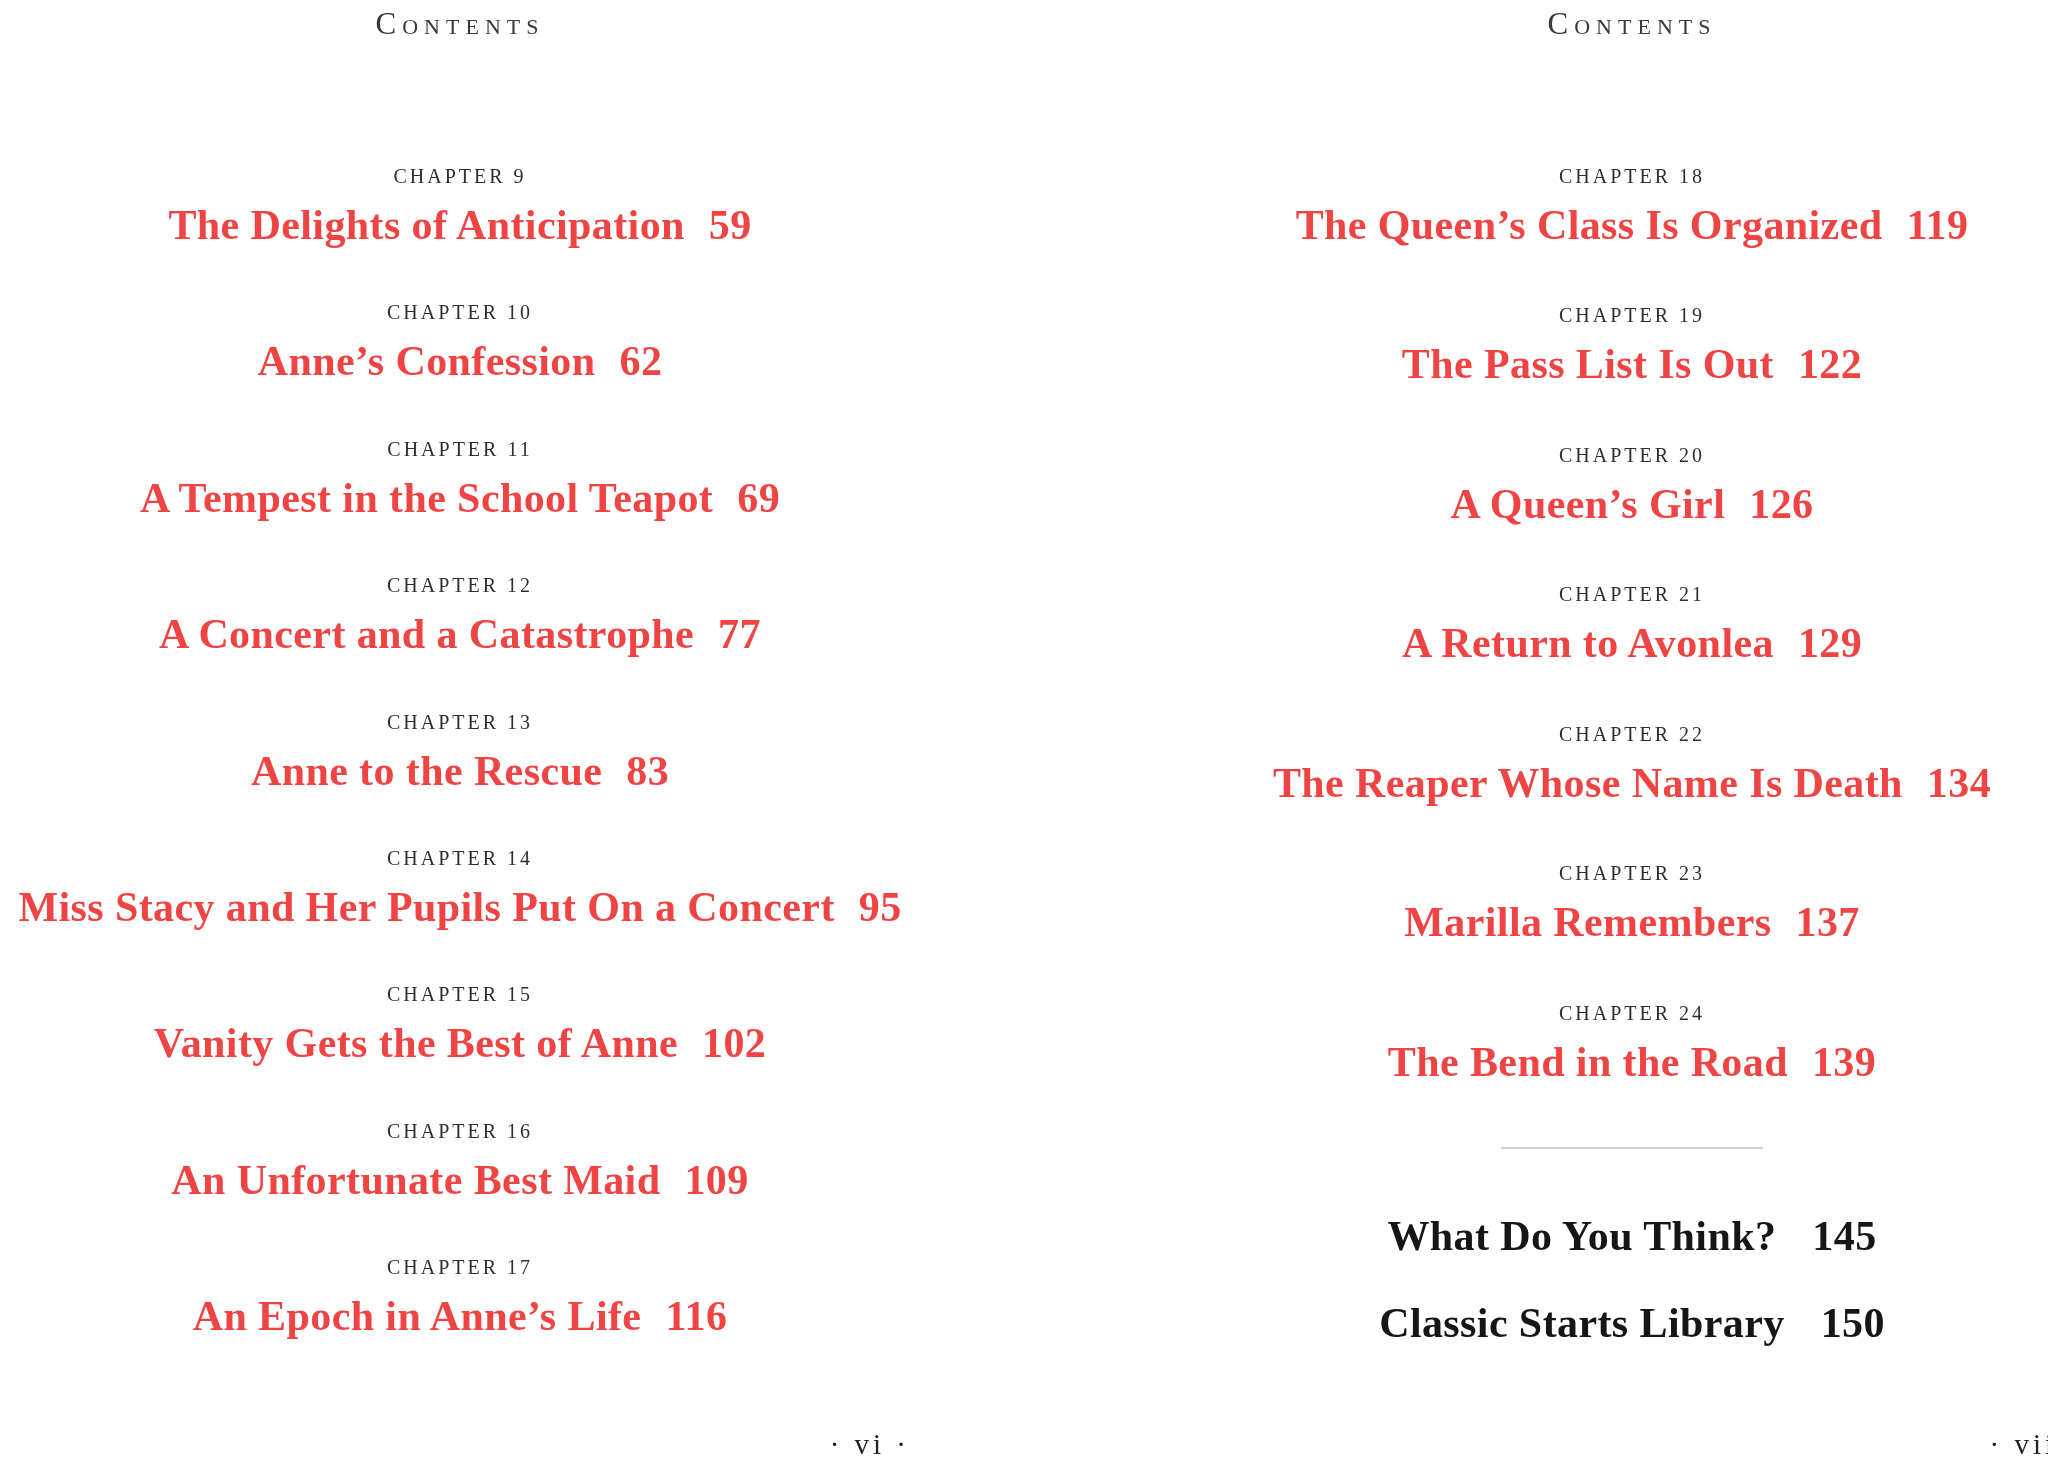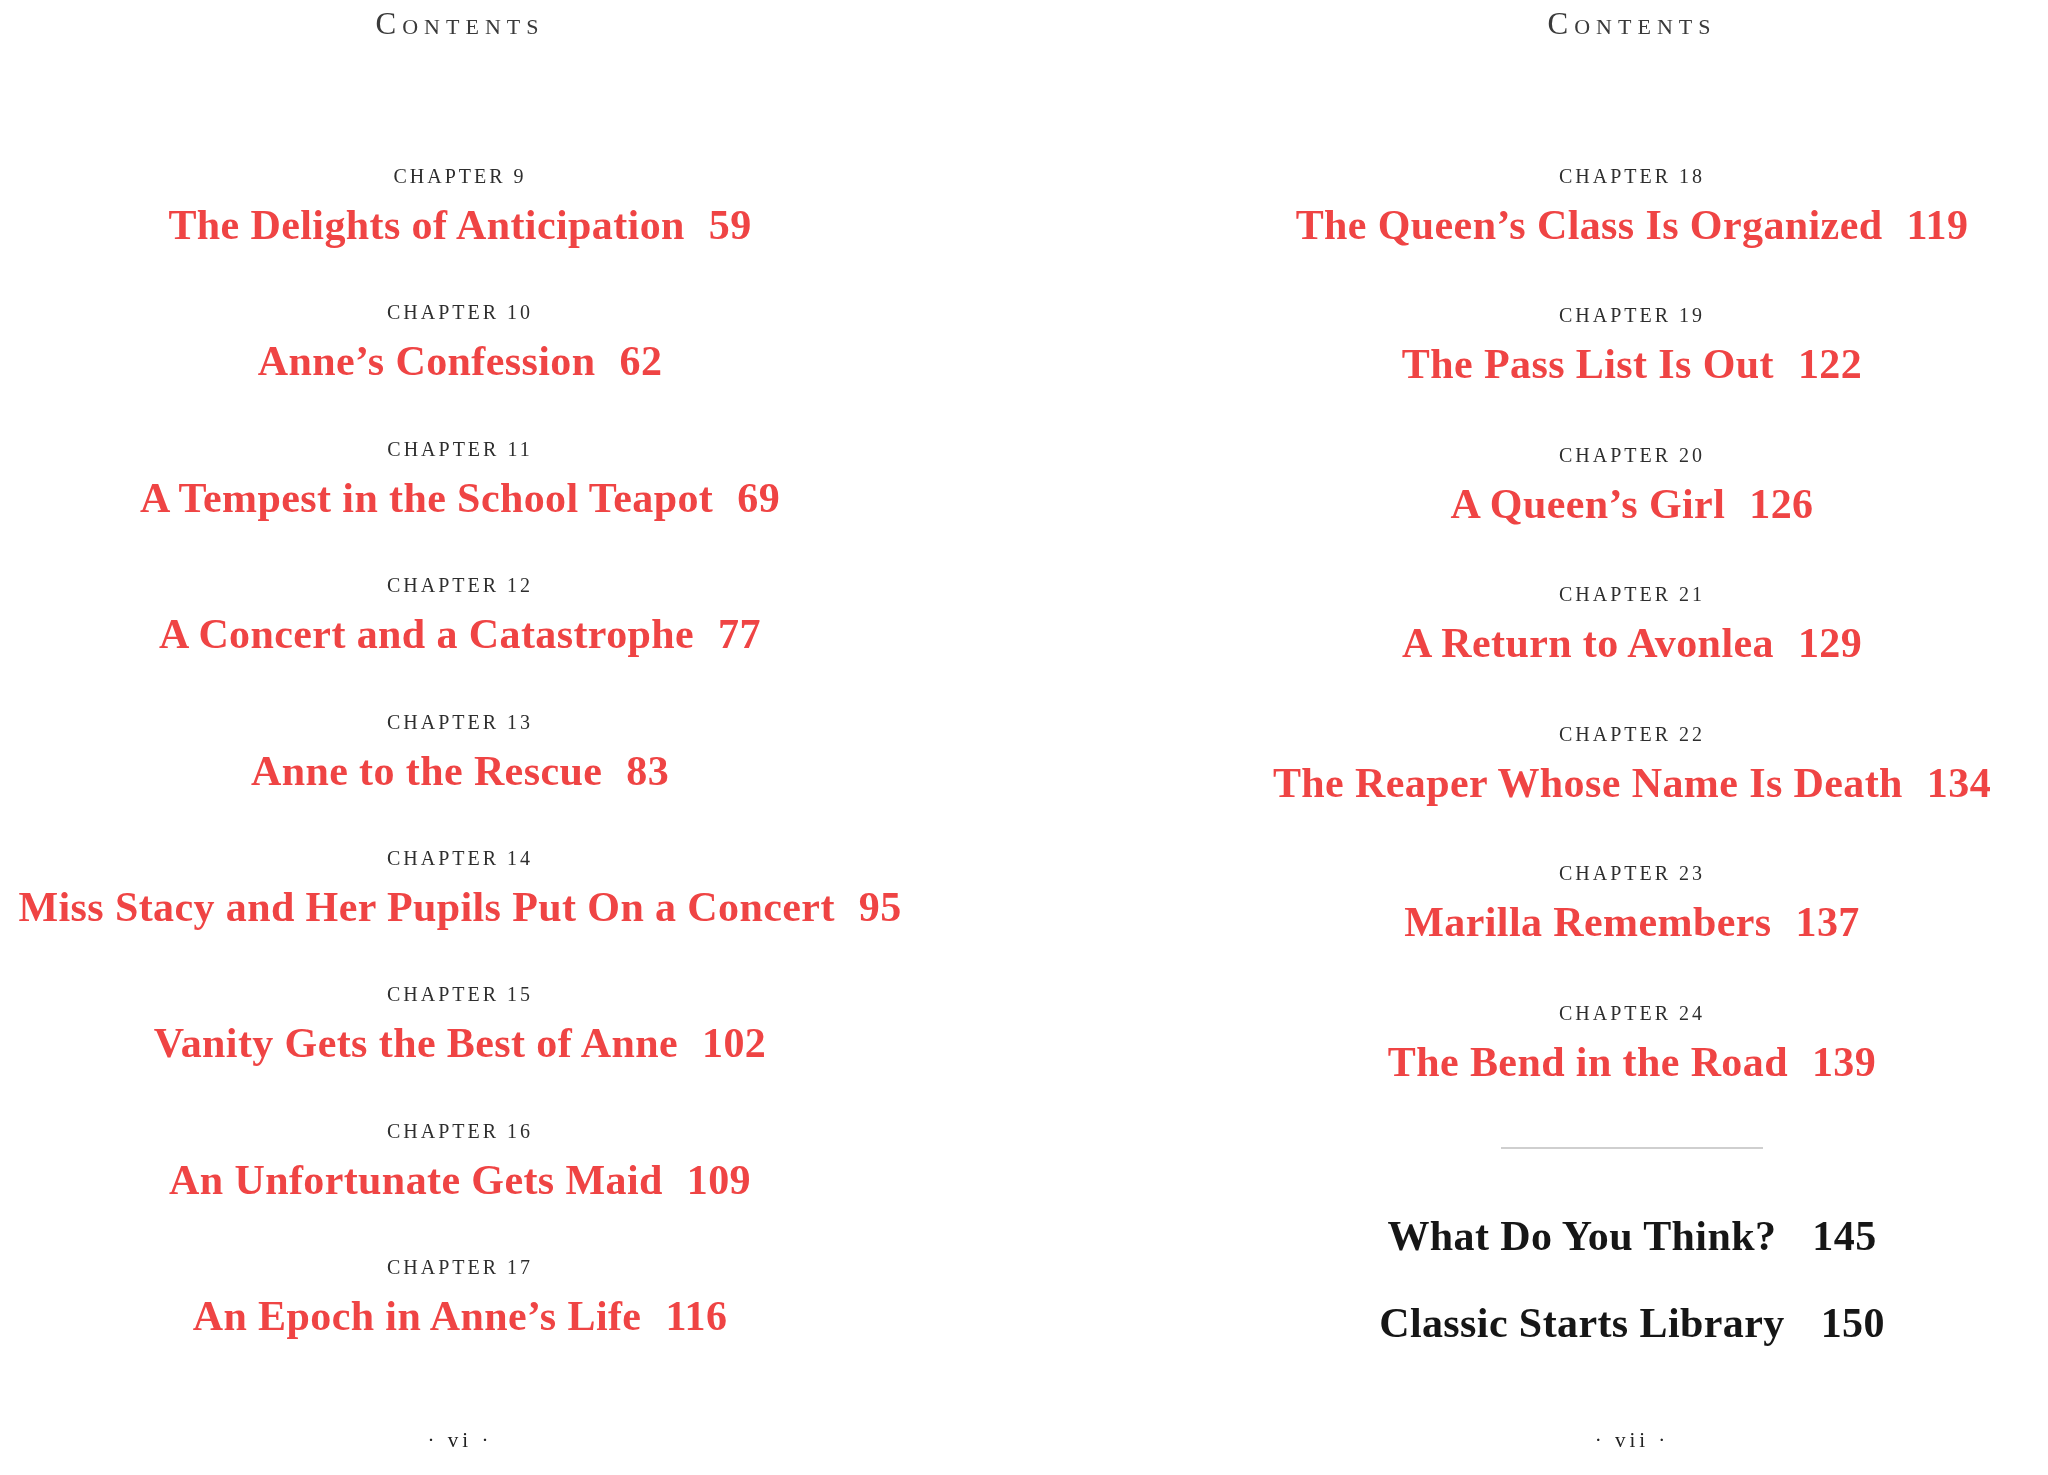--- a/index.html
+++ b/index.html
@@ -85,22 +85,22 @@
     color: #161616;
     letter-spacing: 0.4px;
   }
   .backmatter .pg { margin-left: 36px; }
 
   .folio {
     position: absolute;
     top: 1428px;
     left: 0;
     right: 0;
-    text-align: center;
-    font-size: 21px;
+    text-align: right;
+    font-size: 29px;
     letter-spacing: 4px;
     color: #222222;
     white-space: nowrap;
   }
 </style>
 </head>
 <body>
 
 <div class="spread">
 
@@ -137,21 +137,21 @@
       <div class="title"><span>Miss Stacy and Her Pupils Put On a Concert</span><span class="pg">95</span></div>
     </div>
 
     <div class="entry" style="top:981px">
       <div class="chap">CHAPTER 15</div>
       <div class="title"><span>Vanity Gets the Best of Anne</span><span class="pg">102</span></div>
     </div>
 
     <div class="entry" style="top:1118px">
       <div class="chap">CHAPTER 16</div>
-      <div class="title"><span>An Unfortunate Gets Maid</span><span class="pg">109</span></div>
+      <div class="title"><span>An Unfortunate Best Maid</span><span class="pg">109</span></div>
     </div>
 
     <div class="entry" style="top:1254px">
       <div class="chap">CHAPTER 17</div>
       <div class="title"><span>An Epoch in Anne’s Life</span><span class="pg">116</span></div>
     </div>
 
     <div class="folio">· vi ·</div>
   </div>
 

